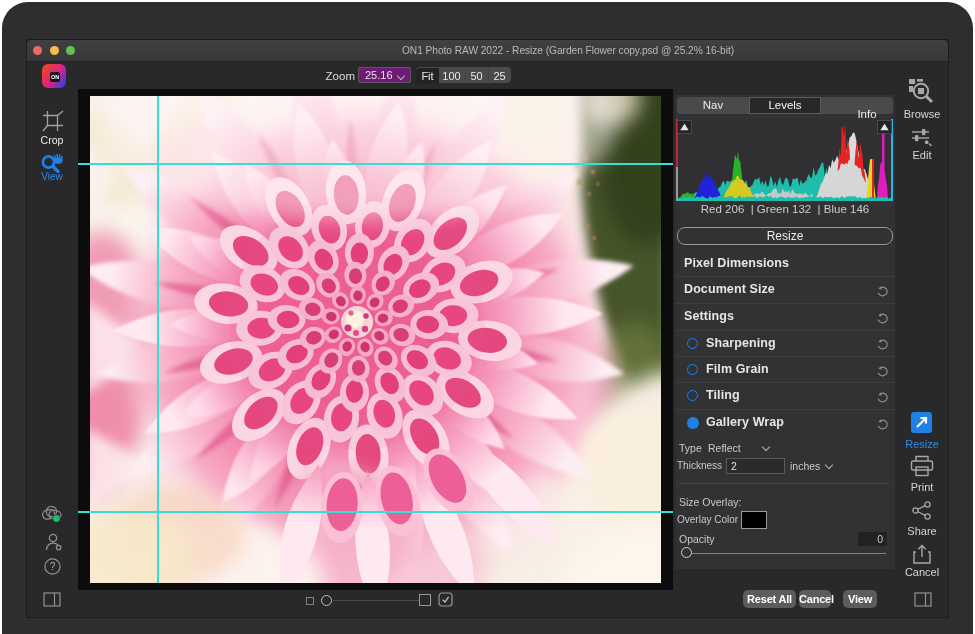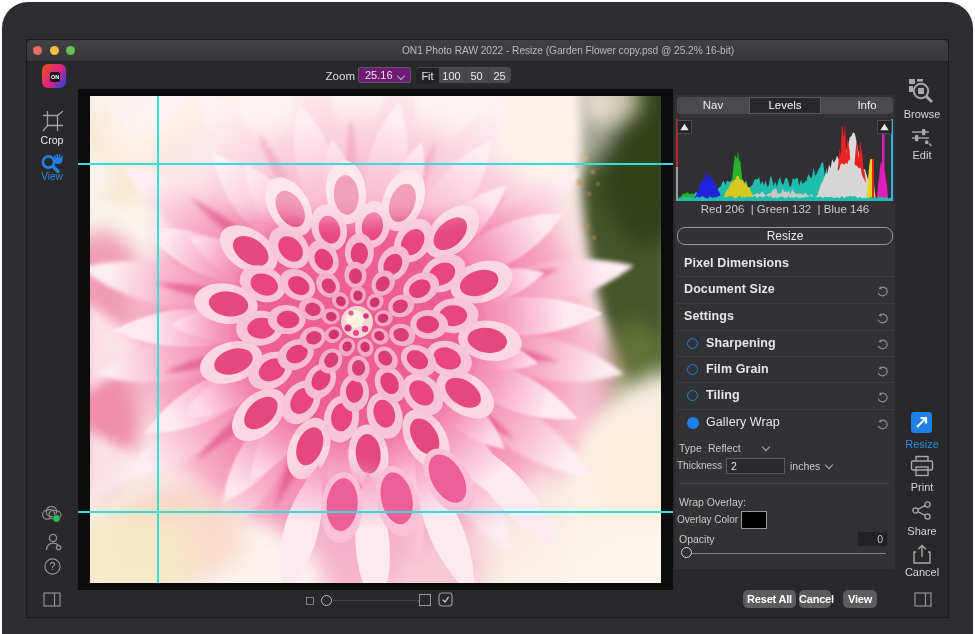--- a/index.html
+++ b/index.html
@@ -515,21 +515,21 @@
 <div style="position:absolute;left:438px;top:592px;width:15px;height:15px"><svg width="15" height="15" viewBox="0 0 15 15">
       <rect x="1" y="1" width="13" height="13" rx="3" fill="none" stroke="#98989a" stroke-width="1.2"></rect>
 <path d="M4.6 7.6 L7 10 L10.6 4.8" fill="none" stroke="#c8c8ca" stroke-width="1.3"></path>
     </svg></div>
 
 <div class="abs" style="left:675px;top:95px;width:220px;height:474px;background:#323234"></div>
 <div class="abs" style="left:677px;top:97px;width:216px;height:17px;background:#4a4a4c;border-radius:4px"></div>
 <div class="abs" style="left:749px;top:97px;width:72px;height:17px;background:#28282a;border:1px solid #5a5a5c;box-sizing:border-box"></div>
 <div class="abs" style="left:677px;top:97px;width:72px;height:17px;line-height:17px;text-align:center;font-size:11.5px;color:#ececee">Nav</div>
 <div class="abs" style="left:749px;top:97px;width:72px;height:17px;line-height:17px;text-align:center;font-size:11.5px;color:#f4f4f6">Levels</div>
-<div class="abs" style="left:821px;top:97px;width:92px;height:17px;line-height:17px;text-align:center;font-size:11.5px;color:#ececee">Info</div>
+<div class="abs" style="left:821px;top:106px;width:92px;height:17px;line-height:17px;text-align:center;font-size:11.5px;color:#ececee">Info</div>
 <div class="abs" style="left:676px;top:119px;width:217px;height:82px"><svg width="217" height="82" viewBox="0 0 217 82">
       <rect width="217" height="82" fill="#303032"></rect>
       <path d="M14.0 82.0 L14.0 78.8 L15.6 76.3 L17.2 76.6 L18.8 73.8 L20.4 73.2 L22.0 73.0 L23.6 70.1 L25.3 71.4 L26.9 71.7 L28.5 72.4 L30.1 67.1 L31.7 68.1 L33.3 66.1 L34.9 71.1 L36.5 69.9 L38.1 64.3 L39.7 71.7 L41.3 71.3 L42.9 68.4 L44.5 67.8 L46.2 63.5 L47.8 61.8 L49.4 66.3 L51.0 61.6 L52.6 62.6 L54.2 62.8 L55.8 60.5 L57.4 64.6 L59.0 64.1 L60.6 68.0 L62.2 64.6 L63.8 65.6 L65.5 64.0 L67.1 65.6 L68.7 63.3 L70.3 61.3 L71.9 68.8 L73.5 68.7 L75.1 67.0 L76.7 65.5 L78.3 61.1 L79.9 60.0 L81.5 60.6 L83.1 58.1 L84.7 65.8 L86.4 61.7 L88.0 66.6 L89.6 61.4 L91.2 67.8 L92.8 66.5 L94.4 57.0 L96.0 59.4 L97.6 67.2 L99.2 62.3 L100.8 68.1 L102.4 61.5 L104.0 57.9 L105.6 64.2 L107.3 65.9 L108.9 60.3 L110.5 58.4 L112.1 61.2 L113.7 68.2 L115.3 66.0 L116.9 59.1 L118.5 60.6 L120.1 59.2 L121.7 58.9 L123.3 66.9 L124.9 60.5 L126.5 64.7 L128.2 63.7 L129.8 61.2 L131.4 66.9 L133.0 61.0 L134.6 66.3 L136.2 61.3 L137.8 64.6 L139.4 62.8 L141.0 63.6 L142.6 70.4 L144.2 69.0 L145.8 64.8 L147.5 70.2 L149.1 64.6 L150.7 66.5 L152.3 70.6 L153.9 69.2 L155.5 65.2 L157.1 72.5 L158.7 67.0 L160.3 67.8 L161.9 71.8 L163.5 69.2 L165.1 69.5 L166.7 68.7 L168.4 69.5 L170.0 73.0 L171.6 71.9 L173.2 74.4 L174.8 74.3 L176.4 75.9 L178.0 79.7 L178.0 82.0 Z" fill="#1fbdab"></path>
       <path d="M120.0 82.0 L120.0 81.5 L121.6 79.3 L123.2 77.0 L124.8 71.7 L126.4 67.9 L128.0 69.3 L129.6 66.1 L131.2 58.5 L132.8 55.1 L134.4 58.5 L136.0 59.1 L137.6 48.3 L139.2 56.7 L140.8 55.0 L142.4 50.6 L144.0 47.9 L145.6 43.7 L147.2 43.5 L148.8 56.9 L150.4 48.8 L152.0 56.3 L153.6 53.2 L155.2 61.5 L156.8 61.7 L158.4 62.0 L160.0 64.5 L161.6 70.9 L163.2 71.3 L164.8 75.5 L166.4 79.3 L168.0 81.5 L168.0 82.0 Z" fill="#1fbdab"></path>
       <path d="M68.0 82.0 L68.0 81.5 L69.6 79.9 L71.2 80.0 L72.8 77.8 L74.4 76.5 L76.0 76.5 L77.6 76.5 L79.3 74.5 L80.9 74.4 L82.5 74.8 L84.1 75.3 L85.7 72.8 L87.3 73.6 L88.9 76.1 L90.5 76.4 L92.1 74.4 L93.7 74.4 L95.3 73.6 L96.9 70.7 L98.5 69.8 L100.2 69.6 L101.8 75.1 L103.4 73.7 L105.0 75.3 L106.6 69.2 L108.2 73.1 L109.8 72.1 L111.4 73.8 L113.0 71.2 L114.6 75.6 L116.2 69.8 L117.8 72.9 L119.5 74.2 L121.1 75.3 L122.7 74.5 L124.3 74.4 L125.9 75.1 L127.5 76.0 L129.1 73.2 L130.7 75.3 L132.3 76.6 L133.9 76.7 L135.5 75.0 L137.1 77.0 L138.7 77.6 L140.4 77.0 L142.0 77.6 L143.6 77.5 L145.2 78.7 L146.8 79.4 L148.4 79.7 L150.0 81.5 L150.0 82.0 Z" fill="#c8c8c8"></path>
       <path d="M140.0 82.0 L140.0 81.5 L141.6 75.4 L143.2 70.5 L144.9 65.1 L146.5 62.9 L148.1 58.7 L149.7 54.6 L151.4 54.5 L153.0 46.0 L154.6 49.1 L156.2 40.3 L157.8 43.7 L159.5 40.8 L161.1 36.7 L162.7 40.4 L164.3 37.2 L165.9 37.8 L167.6 40.8 L169.2 33.0 L170.8 30.2 L172.4 33.7 L174.1 38.5 L175.7 34.0 L177.3 34.7 L178.9 43.8 L180.5 42.6 L182.2 42.1 L183.8 48.3 L185.4 45.4 L187.0 50.7 L188.6 49.8 L190.3 54.5 L191.9 60.0 L193.5 63.8 L195.1 67.1 L196.8 69.5 L198.4 74.9 L200.0 81.5 L200.0 82.0 Z" fill="#d6d6d6"></path>
       <path d="M162.0 82.0 L162.0 81.5 L163.7 77.3 L165.3 69.8 L167.0 60.4 L168.7 49.6 L170.3 42.0 L172.0 26.9 L173.7 18.4 L175.3 17.3 L177.0 13.6 L178.7 14.3 L180.3 21.3 L182.0 30.5 L183.7 38.0 L185.3 47.0 L187.0 60.4 L188.7 70.1 L190.3 77.2 L192.0 81.5 L192.0 82.0 Z" fill="#dcdcdc"></path>
       <path d="M158.0 82.0 L158.0 81.5 L159.1 73.6 L160.2 55.1 L161.3 54.8 L162.4 43.8 L163.6 29.2 L164.7 37.4 L165.8 7.5 L166.9 8.0 L168.0 18.4 L169.1 4.1 L170.2 34.9 L171.3 20.1 L172.4 24.6 L173.6 31.7 L174.7 53.3 L175.8 60.1 L176.9 72.0 L178.0 81.5 L178.0 82.0 Z" fill="#e82222"></path>
       <path d="M174.0 82.0 L174.0 81.5 L175.1 74.1 L176.2 63.7 L177.4 47.0 L178.5 45.2 L179.6 31.1 L180.8 20.9 L181.9 32.5 L183.0 39.6 L184.1 23.0 L185.2 28.9 L186.4 35.8 L187.5 50.5 L188.6 53.2 L189.8 62.7 L190.9 72.6 L192.0 81.5 L192.0 82.0 Z" fill="#e82222"></path>
       <path d="M150.0 82.0 L150.0 81.5 L151.6 75.5 L153.3 68.4 L154.9 66.6 L156.6 61.8 L158.2 55.0 L159.9 53.3 L161.5 51.5 L163.1 51.1 L164.8 44.8 L166.4 44.5 L168.1 45.8 L169.7 44.1 L171.4 44.9 L173.0 40.3 L174.6 42.2 L176.3 38.8 L177.9 44.4 L179.6 46.6 L181.2 46.9 L182.9 49.6 L184.5 48.6 L186.1 56.2 L187.8 59.7 L189.4 63.0 L191.1 65.1 L192.7 70.4 L194.4 74.5 L196.0 81.5 L196.0 82.0 Z" fill="#d6d6d6"></path>
@@ -585,35 +585,35 @@
     </svg></div>
 <div style="position:absolute;left:675px;top:382px;width:220px;height:1px;background:#3d3d40"></div>
 <div style="position:absolute;left:687px;top:390px;width:9px;height:9px;border:1.7px solid #1f80e8;border-radius:50%"></div>
 <div style="position:absolute;left:706px;top:382px;height:26px;line-height:26px;font-size:12.5px;font-weight:700;color:#e6e6e8;letter-spacing:.1px">Tiling</div>
 <div style="position:absolute;left:876px;top:390px;width:13px;height:12px"><svg width="13" height="12" viewBox="0 0 13 12">
       <path d="M3.2 2.6 A4.6 4.3 0 1 1 2.2 6.8" fill="none" stroke="#8e8e90" stroke-width="1.2"></path>
 <path d="M4.6 0.2 L2.6 3.1 L5.9 3.6 Z" fill="#8e8e90"></path>
     </svg></div>
 <div style="position:absolute;left:675px;top:409px;width:220px;height:1px;background:#3d3d40"></div>
 <div style="position:absolute;left:687px;top:417px;width:12px;height:12px;background:#1f80e8;border-radius:50%"></div>
-<div style="position:absolute;left:706px;top:409px;height:26px;line-height:26px;font-size:12.5px;font-weight:400;color:#e6e6e8;letter-spacing:.1px">Gallery Wrap</div>
+<div style="position:absolute;left:706px;top:409px;height:26px;line-height:26px;font-size:12.5px;font-weight:700;color:#e6e6e8;letter-spacing:.1px">Gallery Wrap</div>
 <div style="position:absolute;left:876px;top:417px;width:13px;height:12px"><svg width="13" height="12" viewBox="0 0 13 12">
       <path d="M3.2 2.6 A4.6 4.3 0 1 1 2.2 6.8" fill="none" stroke="#8e8e90" stroke-width="1.2"></path>
 <path d="M4.6 0.2 L2.6 3.1 L5.9 3.6 Z" fill="#8e8e90"></path>
     </svg></div>
 
 <div class="ctl" style="left:679px;top:442px">Type</div>
 <div class="ctl" style="left:708px;top:442px">Reflect</div>
 <div class="chev" style="left:763px;top:444px"></div>
 <div class="ctl" style="left:677px;top:460px;font-size:10px">Thickness</div>
 <div class="abs" style="left:726px;top:458px;width:53px;height:14px;border:1px solid #5a5a5c;background:#2b2b2d;font-size:10.5px;color:#e0e0e2;padding-left:4px;line-height:15px">2</div>
 <div class="ctl" style="left:790px;top:460px">inches</div>
 <div class="chev" style="left:826px;top:462px"></div>
 <div class="abs" style="left:679px;top:483px;width:210px;height:1px;background:#48484a"></div>
-<div class="ctl" style="left:679px;top:496px">Wrap Overlay:</div>
+<div class="ctl" style="left:679px;top:496px">Size Overlay:</div>
 <div class="ctl" style="left:677px;top:514px;font-size:10px">Overlay Color</div>
 <div class="abs" style="left:741px;top:511px;width:24px;height:16px;background:#000;border:1px solid #9a9a9c"></div>
 <div class="ctl" style="left:679px;top:533px">Opacity</div>
 <div class="abs" style="left:858px;top:532px;width:29px;height:14px;background:#222224;font-size:10.5px;color:#c9c9cb;text-align:right;line-height:14px;padding-right:4px;box-sizing:border-box">0</div>
 <div class="abs" style="left:683px;top:552.5px;width:203px;height:1.6px;background:#808082"></div>
 <div class="abs" style="left:681px;top:547px;width:9px;height:9px;border:1.8px solid #d0d0d2;border-radius:50%;background:#323234"></div>
 
 <div style="position:absolute;left:908px;top:78px;width:28px;height:27px"><svg width="28" height="27" viewBox="0 0 28 27">
       <g fill="#a8a8aa">
 <rect x="1" y="1" width="6" height="5"></rect>

